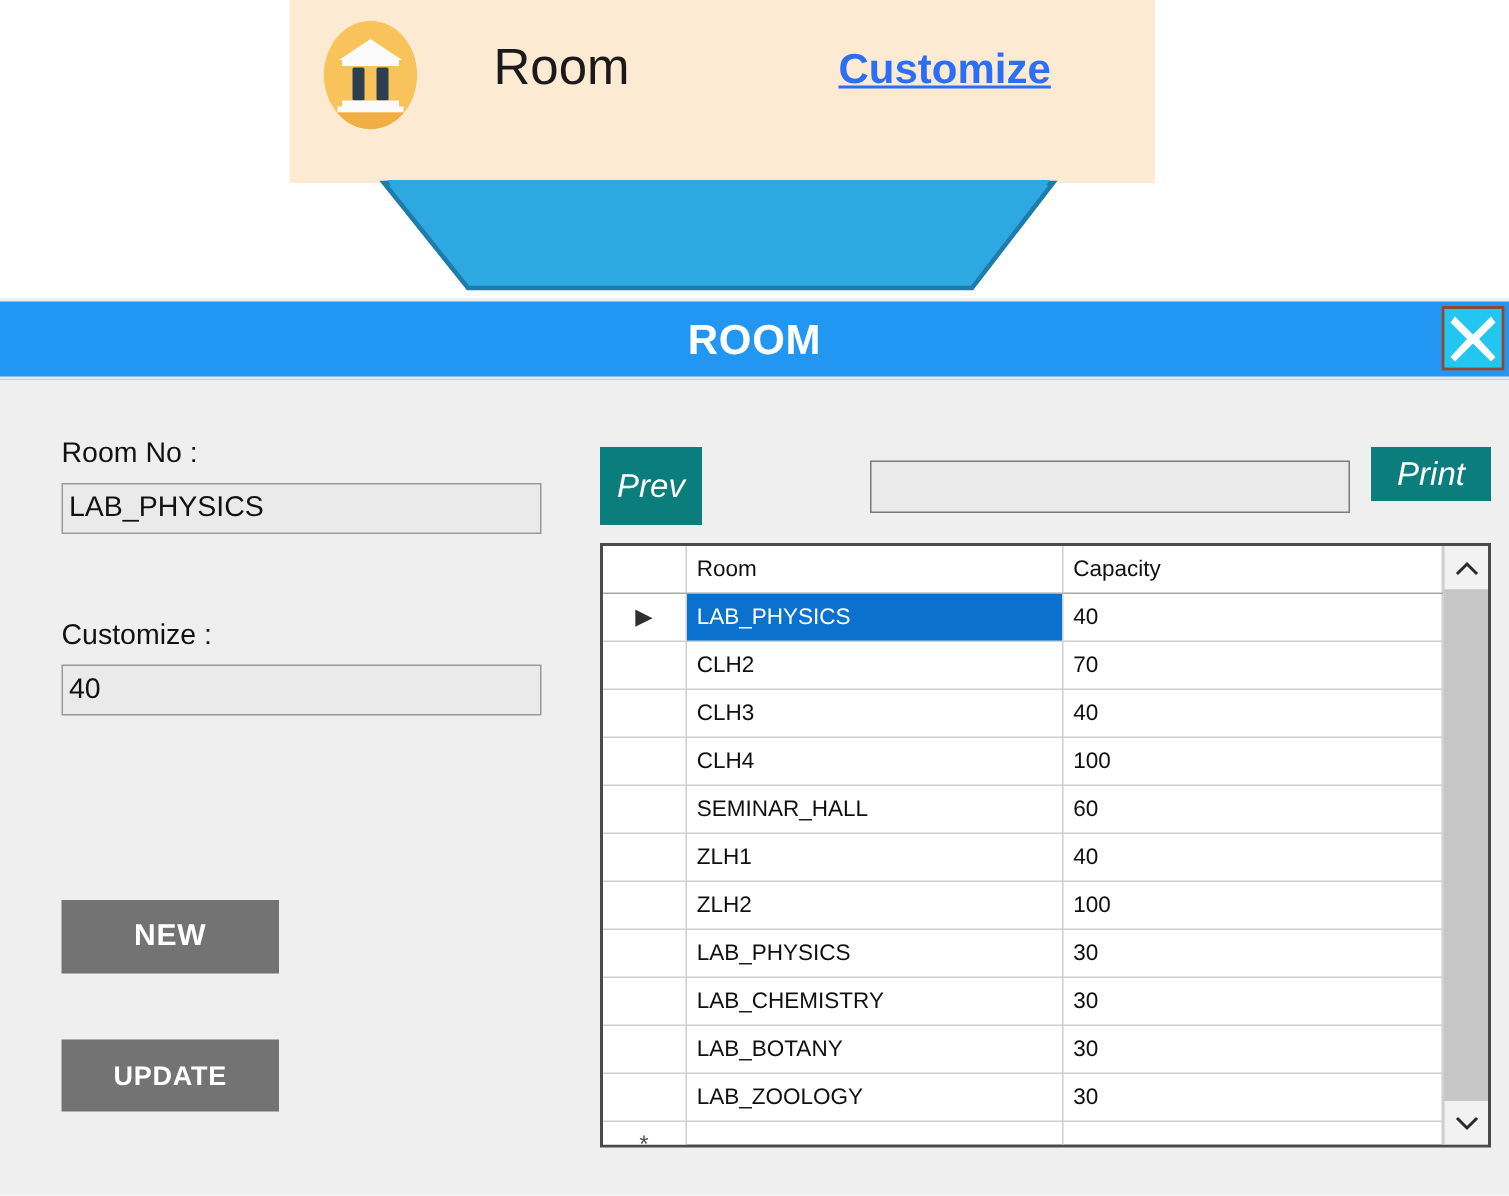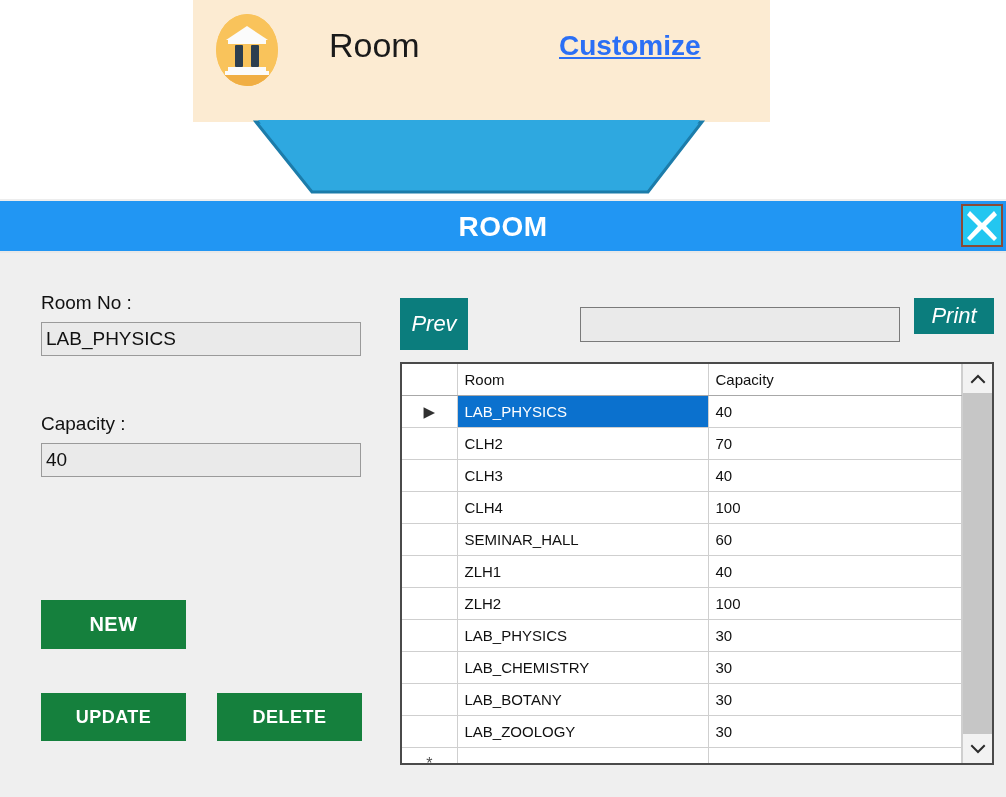--- a/index.html
+++ b/index.html
@@ -127,21 +127,21 @@
     outline: none;
   }
   #label-roomno  { left: 41px; top: 91px; }
   #input-roomno  { left: 41px; top: 121px; width: 320px; height: 34px; }
   #label-capacity{ left: 41px; top: 212px; }
   #input-capacity{ left: 41px; top: 242px; width: 320px; height: 34px; }
 
   
   .action-btn {
     position: absolute;
-    background: #15803d;
+    background: #737373;
     border: none;
     color: #ffffff;
     font-family: "Liberation Sans", sans-serif;
     font-size: 20px;
     font-weight: bold;
     letter-spacing: 0.5px;
     cursor: pointer;
   }
   #btn-new    { left: 41px;  top: 399px; width: 145px; height: 49px; }
   #btn-add    { left: 217px; top: 399px; width: 145px; height: 49px; color: #0D1B2A; font-size: 21px; }
@@ -286,26 +286,25 @@
       <svg width="38" height="39" viewBox="0 0 38 39" aria-hidden="true">
         <rect x="0" y="0" width="38" height="39" fill="#23C6F0"></rect>
         <path d="M7 5 L19 17 L31 5 L34 9 L23 20 L34 32 L31 35 L19 23 L7 35 L4 32 L15 20 L4 9 Z" fill="#FFFFFF"></path>
       </svg>
     </div>
   </div>
 
   <label class="form-label" id="label-roomno">Room No :</label>
   <input class="form-input" id="input-roomno" type="text" placeholder="" value="LAB_PHYSICS" style="">
 
-  <label class="form-label" id="label-capacity">Capacity :</label>
+  <label class="form-label" id="label-capacity">Customize :</label>
   <input class="form-input" id="input-capacity" type="text" placeholder="" value="40" style="">
 
   <button class="action-btn" id="btn-new">NEW</button>
   <button class="action-btn" id="btn-update">UPDATE</button>
-  <button class="action-btn" id="btn-delete">DELETE</button>
 
   <button class="nav-btn" id="btn-prev">Prev</button>
   <input id="nav-search" type="text" placeholder="" style="">
   <button class="nav-btn" id="btn-print">Print</button>
 
   <div id="grid-frame">
     <div id="grid-main">
       <table class="grid">
         <colgroup>
           <col class="c-sel">

